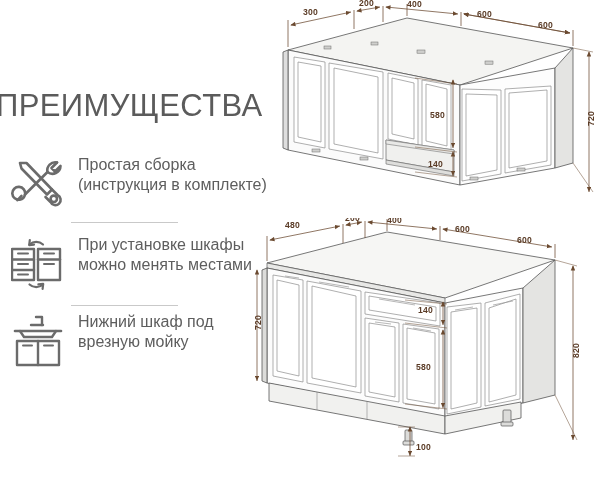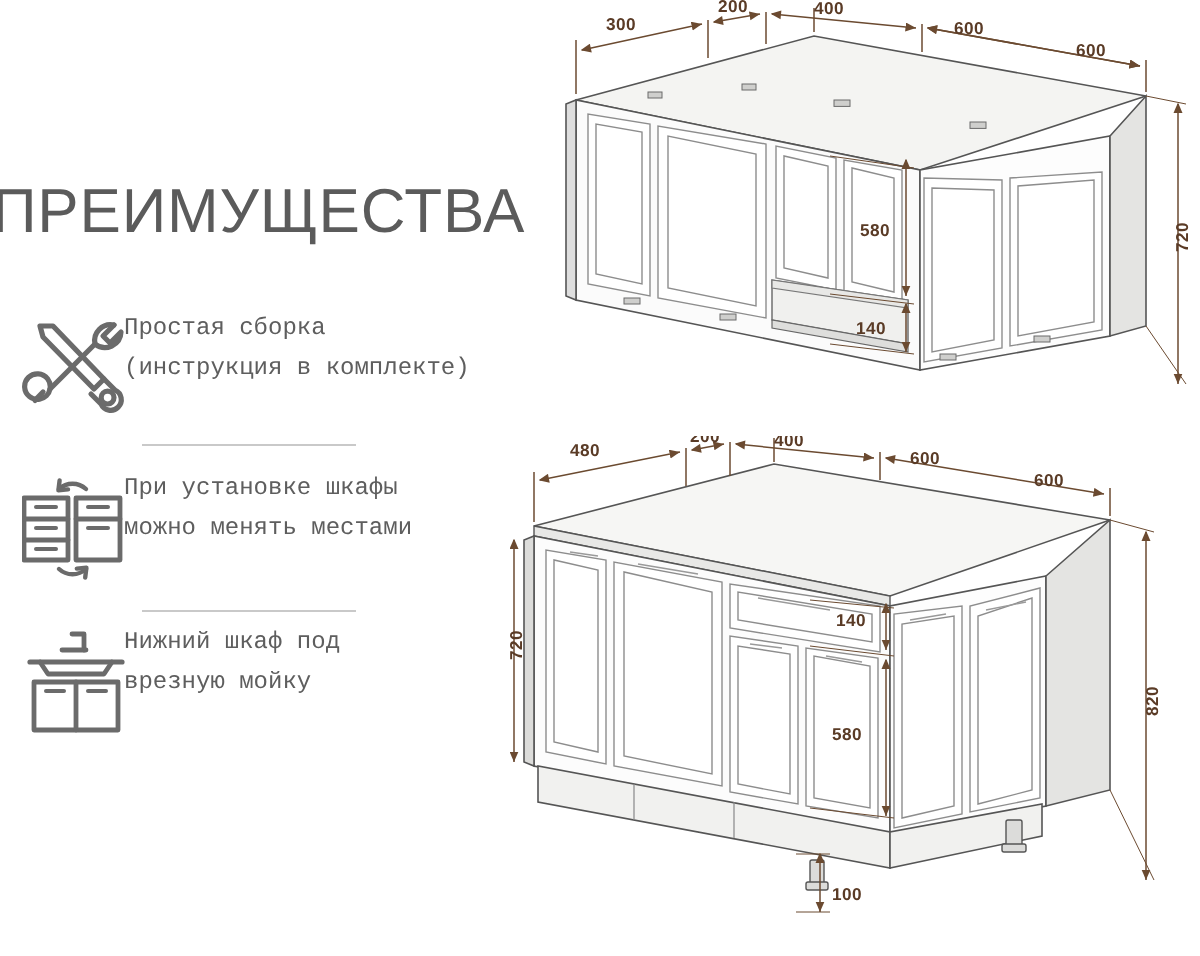--- a/index.html
+++ b/index.html
@@ -18,24 +18,23 @@
     position:absolute;left:-4px;top:88px;
     font-size:31px;letter-spacing:0.4px;
     color:#5b5b5b;font-weight:400;white-space:nowrap;
   }
 
   .feature{position:absolute;left:8px;width:275px;}
   .feature .icon{
     position:absolute;left:3px;top:0;width:56px;height:56px;
   }
   .feature .ftext{
-    position:absolute;left:54px;top:-1px;
-    font-size:12px;line-height:19.5px;color:#5e5e5e;
+    position:absolute;left:70px;top:-1px;
+    font-size:16px;line-height:19.5px;color:#5e5e5e;
     white-space:pre-line;
-    font-family:Liberation Mono, monospace;
   }
   #feature-0{top:156px;}
   #feature-1{top:236px;}
   #feature-2{top:313px;}
 
   .divider{
     position:absolute;left:71px;width:107px;height:0;
     border-top:1.6px solid #c9c9c9;
   }
   #divider-0{top:222px;}

